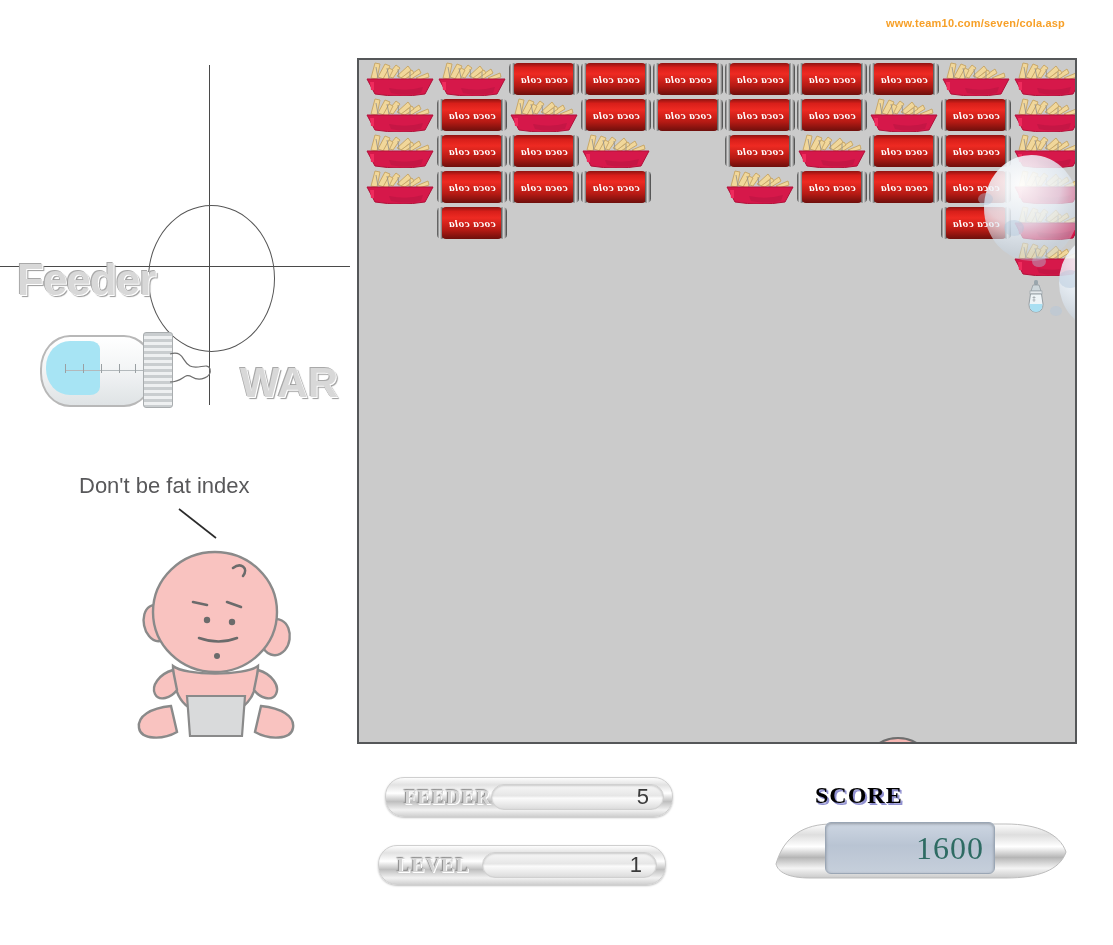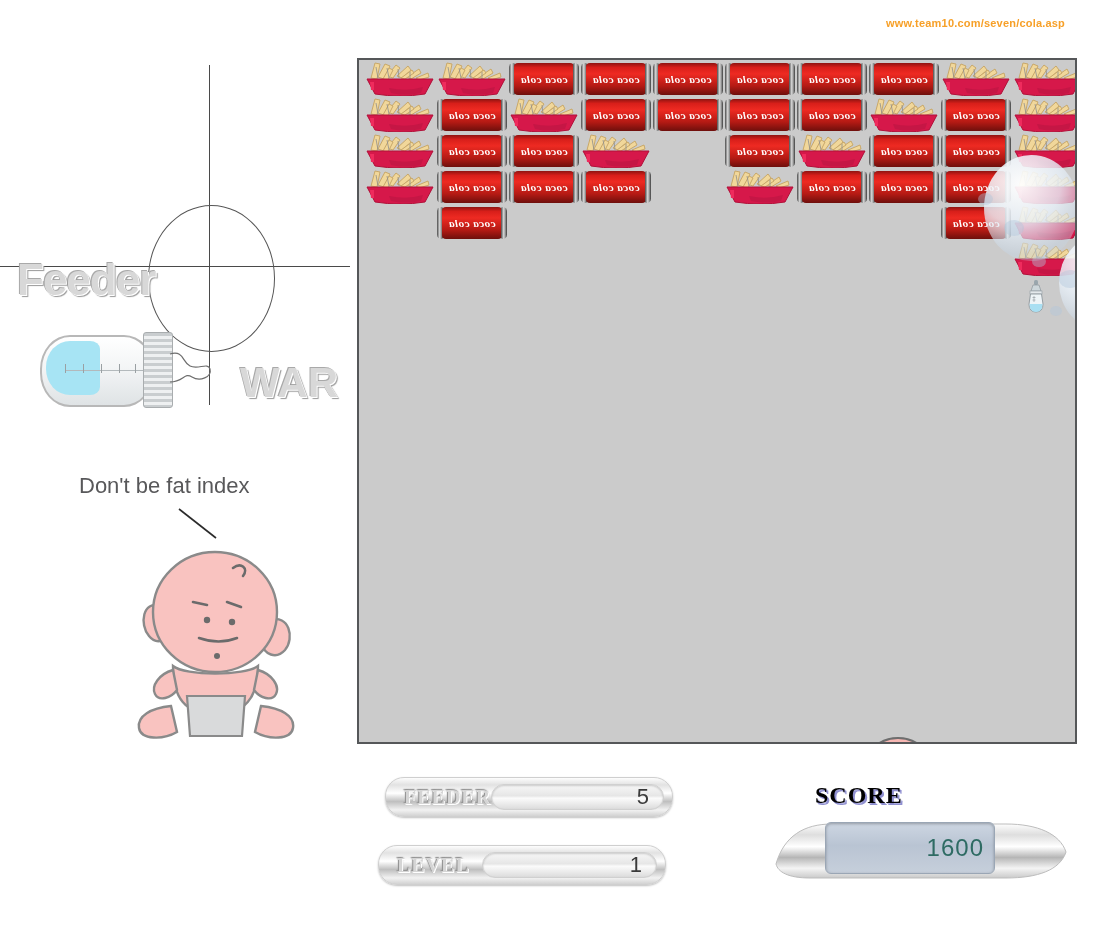--- a/index.html
+++ b/index.html
@@ -91,21 +91,21 @@
   #score-panel{position:absolute;left:770px;top:782px;width:300px;height:105px;}
   #score-title{position:absolute;left:45px;top:0px;font-family:"Liberation Serif",serif;
     font-weight:bold;font-size:24px;color:#000000;letter-spacing:1px;
     text-shadow:2px 2px 0 #8f8fd0,1px 1px 0 #b7b7e6;}
   #score-chrome{position:absolute;left:0px;top:30px;width:300px;height:70px;}
   #score-lcd{position:absolute;left:55px;top:40px;width:170px;height:52px;border-radius:6px;
     background:linear-gradient(180deg,#cdd6e2 0%,#b9c4d3 45%,#c6cfdb 100%);
     border:1px solid #9aa6b5;box-shadow:inset 0 1px 3px rgba(0,0,0,.28);
     display:flex;align-items:center;justify-content:flex-end;padding-right:10px;
     box-sizing:border-box;}
-  #score-value{font-size:24px;color:#2e6b63;font-family:Liberation Sans, sans-serif;
+  #score-value{font-size:32px;color:#2e6b63;font-family:Liberation Serif, serif;
     letter-spacing:1px;line-height:1;}
 </style>
 </head>
 <body>
 
 <div id="url-watermark">www.team10.com/seven/cola.asp</div>
 
 <div id="logo-block">
 
   <div id="logo-cross-h"></div>

